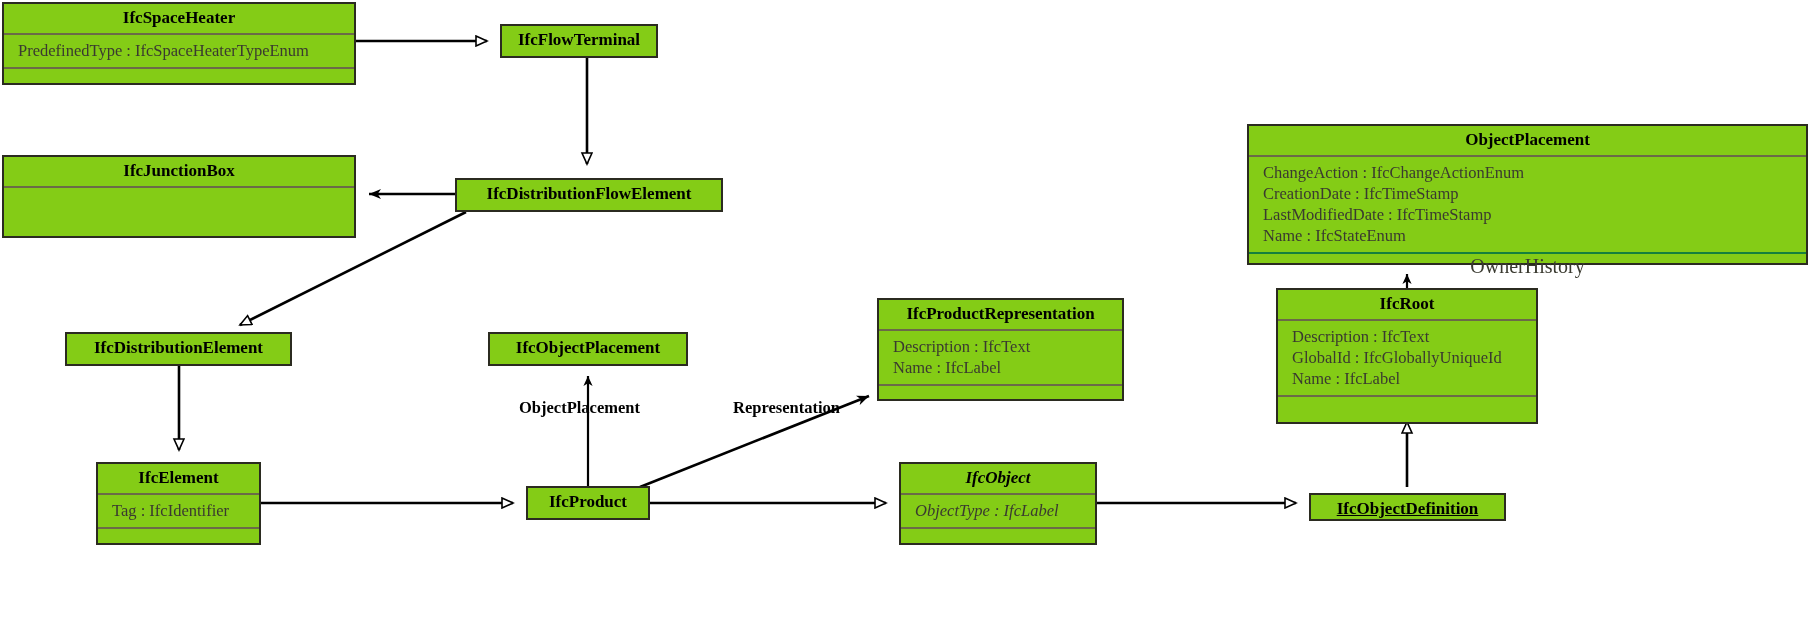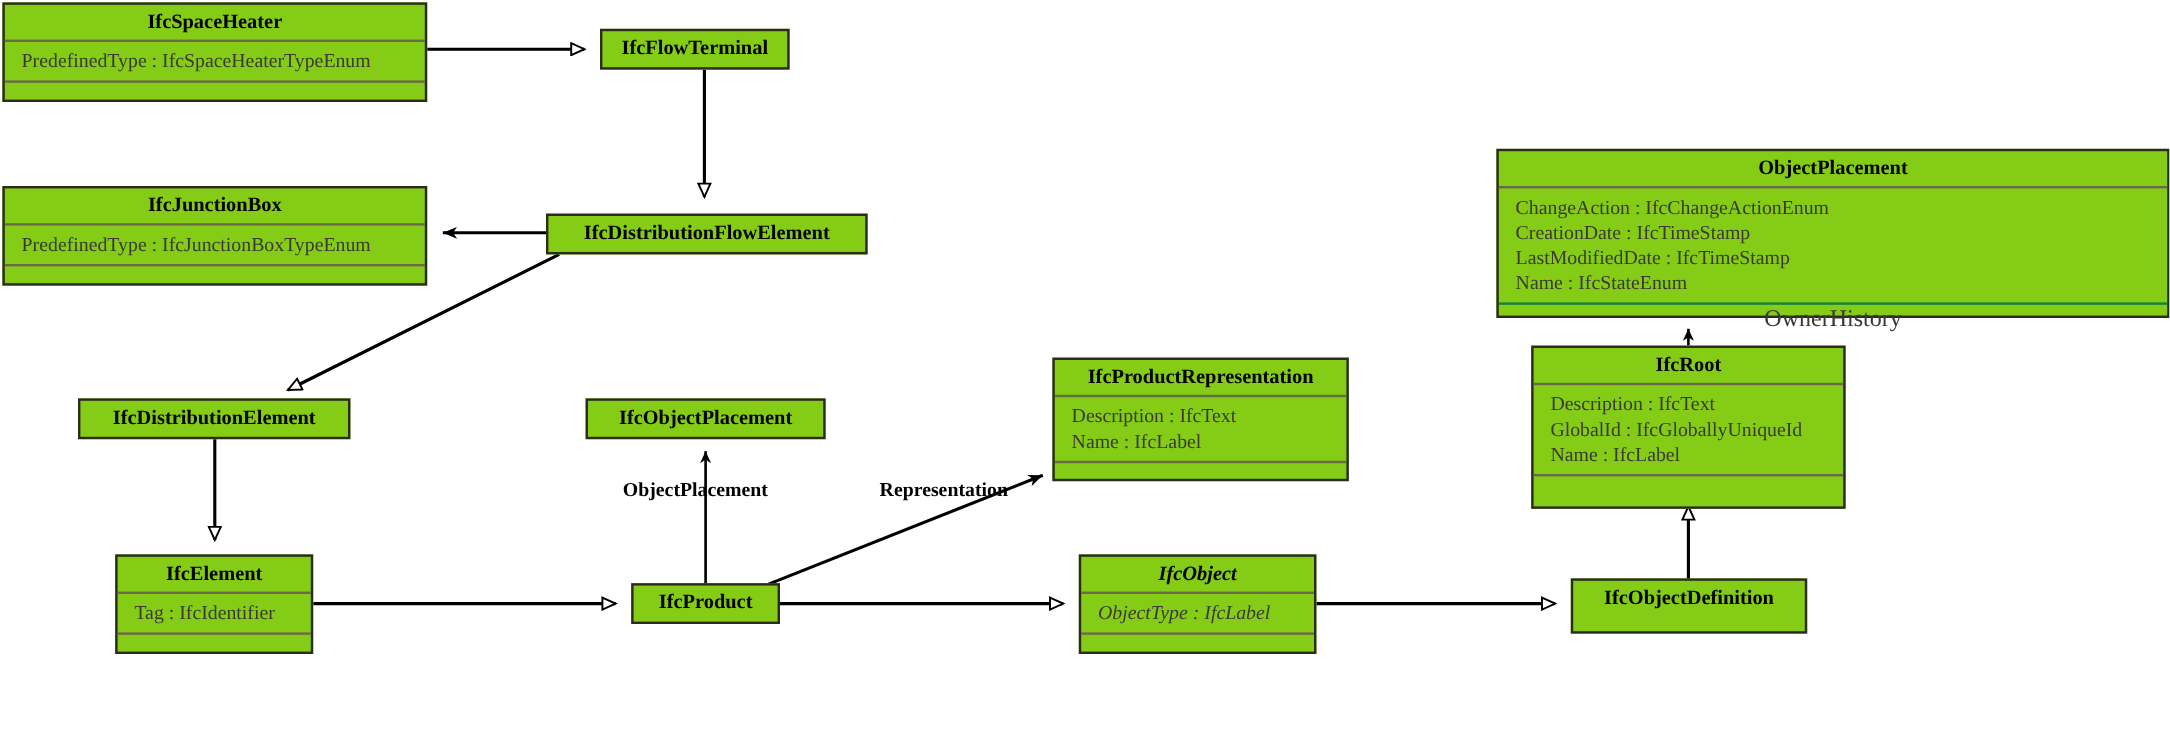--- a/index.html
+++ b/index.html
@@ -148,23 +148,20 @@
         <div class="uml-attrs">
           <div class="uml-attr">PredefinedType : IfcSpaceHeaterTypeEnum</div>
         </div>
         <div class="uml-empty"></div>
       </div>
       <div class="uml-class" style="left: 500px; top: 24px; width: 158px; height: 34px;">
         <div class="uml-name">IfcFlowTerminal</div>
       </div>
       <div class="uml-class" style="left: 2px; top: 155px; width: 354px; height: 83px;">
         <div class="uml-name">IfcJunctionBox</div>
-        <div class="uml-attrs">
-          <div class="uml-attr">PredefinedType : IfcJunctionBoxTypeEnum</div>
-        </div>
         <div class="uml-empty"></div>
       </div>
       <div class="uml-class" style="left: 455px; top: 178px; width: 268px; height: 34px;">
         <div class="uml-name">IfcDistributionFlowElement</div>
       </div>
       <div class="uml-class" style="left: 1247px; top: 124px; width: 561px; height: 141px;">
         <div class="uml-name">ObjectPlacement</div>
         <div class="uml-attrs">
           <div class="uml-attr">ChangeAction : IfcChangeActionEnum</div>
           <div class="uml-attr">CreationDate : IfcTimeStamp</div>
@@ -206,21 +203,21 @@
       <div class="uml-class" style="left: 526px; top: 486px; width: 124px; height: 34px;">
         <div class="uml-name">IfcProduct</div>
       </div>
       <div class="uml-class" style="left: 899px; top: 462px; width: 198px; height: 83px; font-style: italic;">
         <div class="uml-name">IfcObject</div>
         <div class="uml-attrs">
           <div class="uml-attr">ObjectType : IfcLabel</div>
         </div>
         <div class="uml-empty"></div>
       </div>
-      <div class="uml-class" style="left: 1309px; top: 482px; width: 197px; height: 46px;">
+      <div class="uml-class" style="left: 1309px; top: 493px; width: 197px; height: 28px; text-decoration: underline;">
         <div class="uml-name">IfcObjectDefinition</div>
       </div>
     </div>
 
   <div id="labels-layer">
       <div class="edge-label" style="left: 519px; top: 398px;">ObjectPlacement</div>
       <div class="edge-label" style="left: 733px; top: 398px;">Representation</div>
     </div>
 
 </div>

